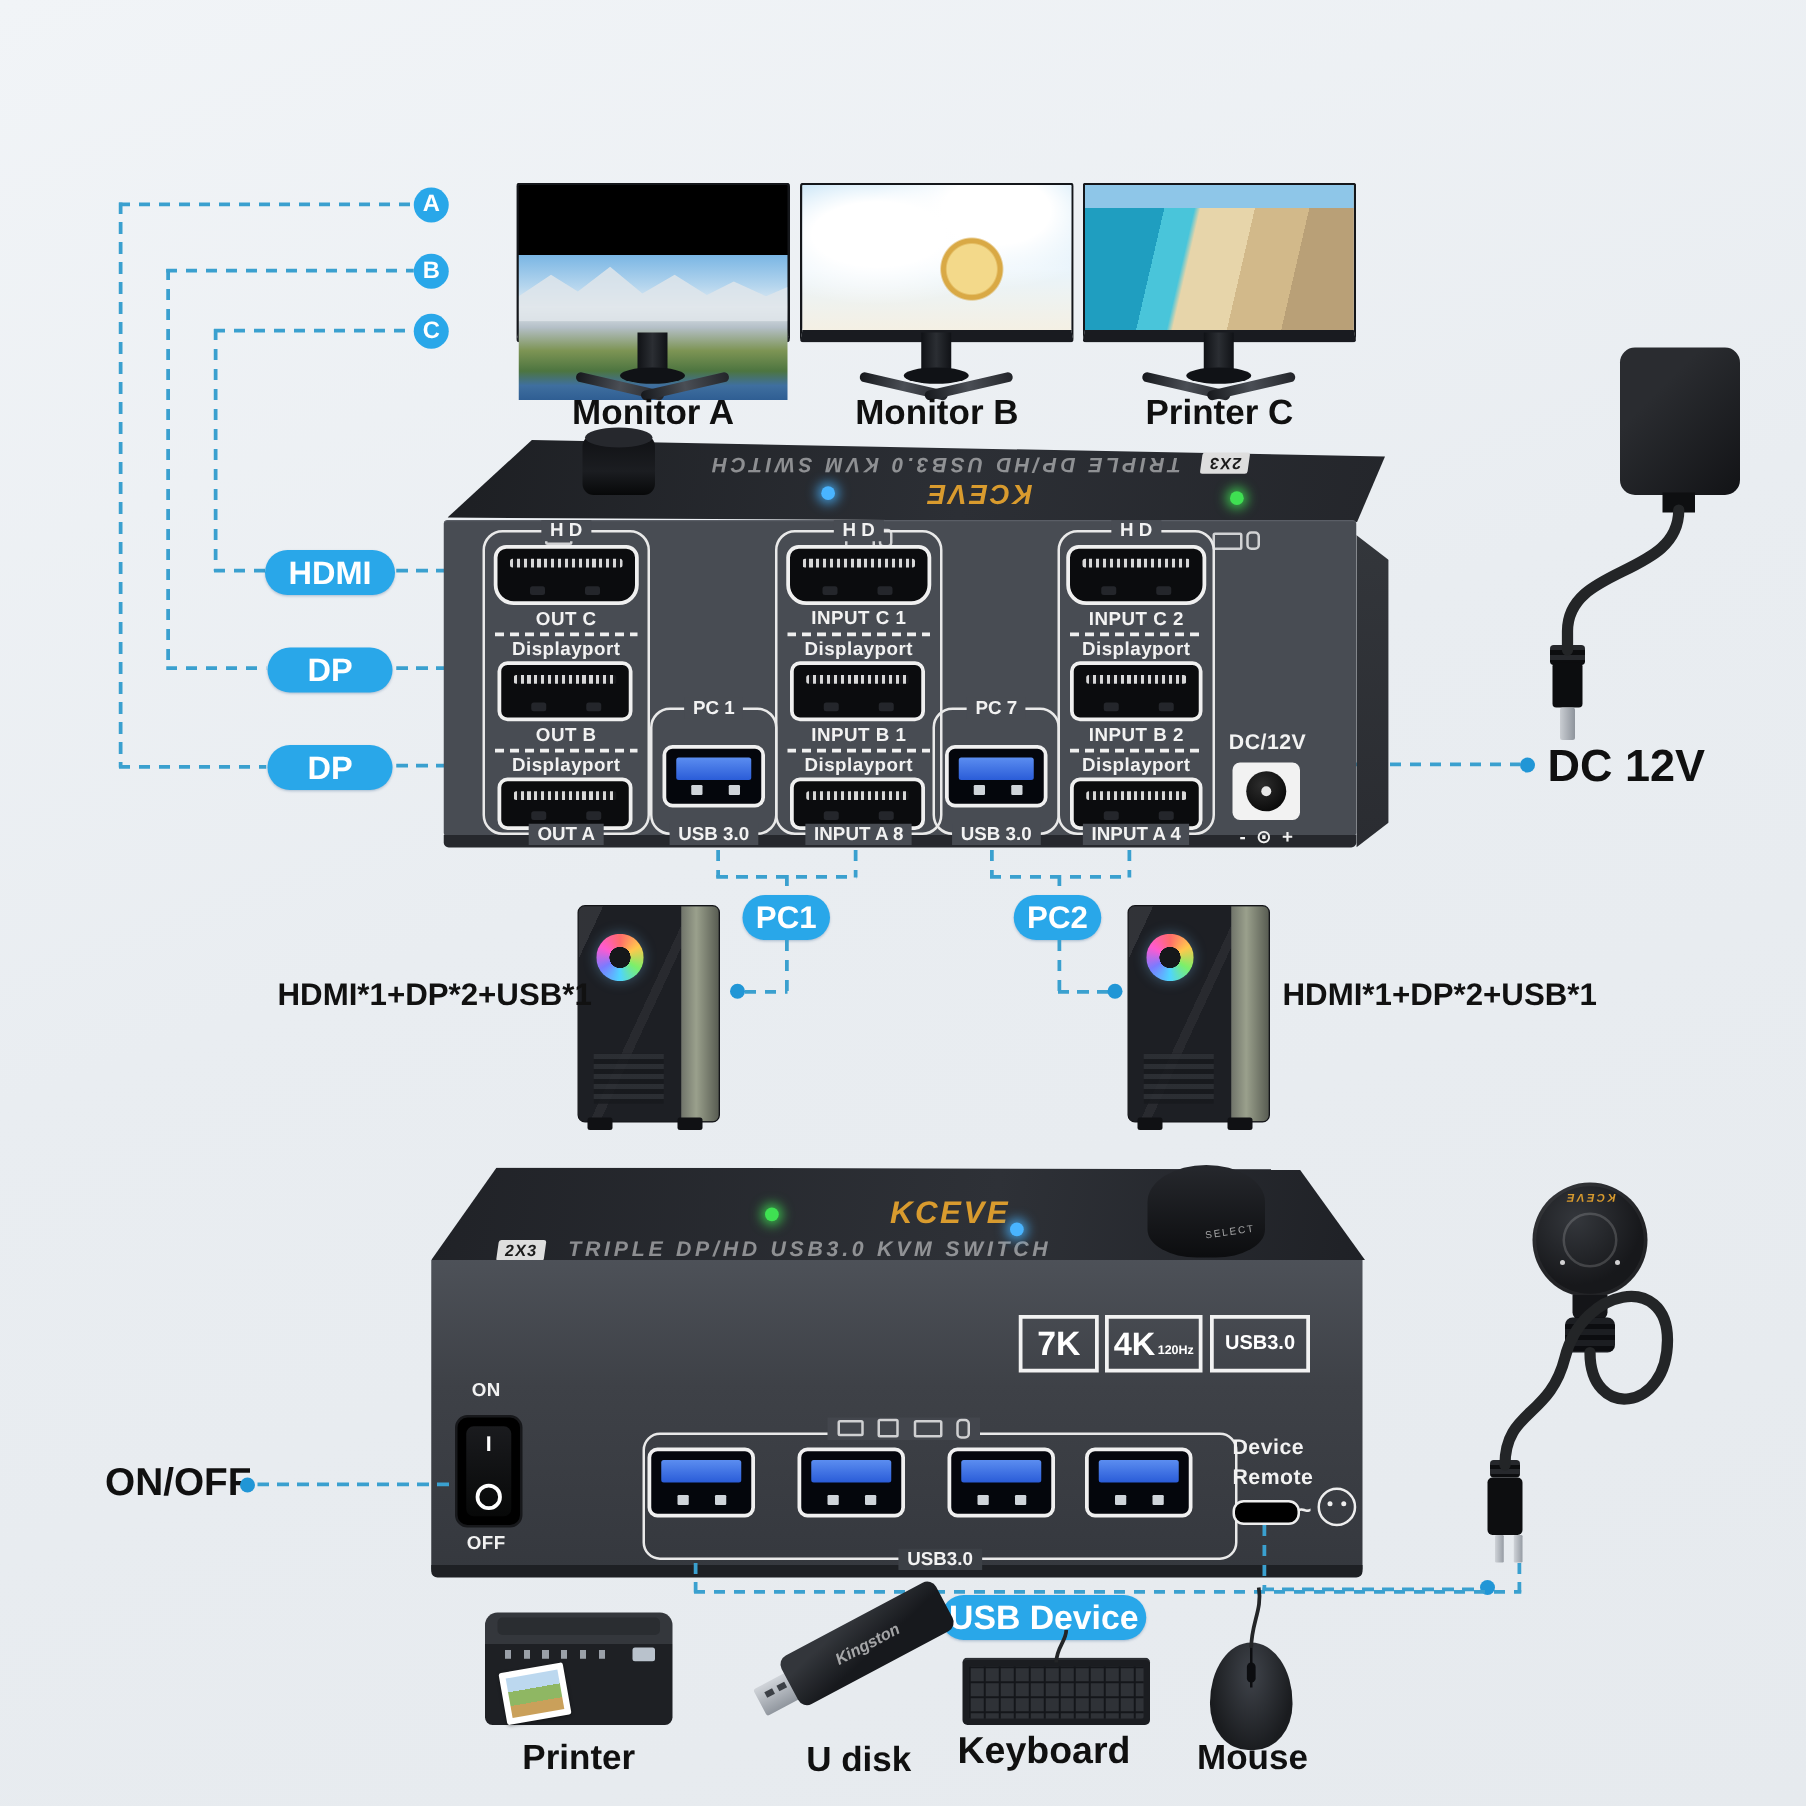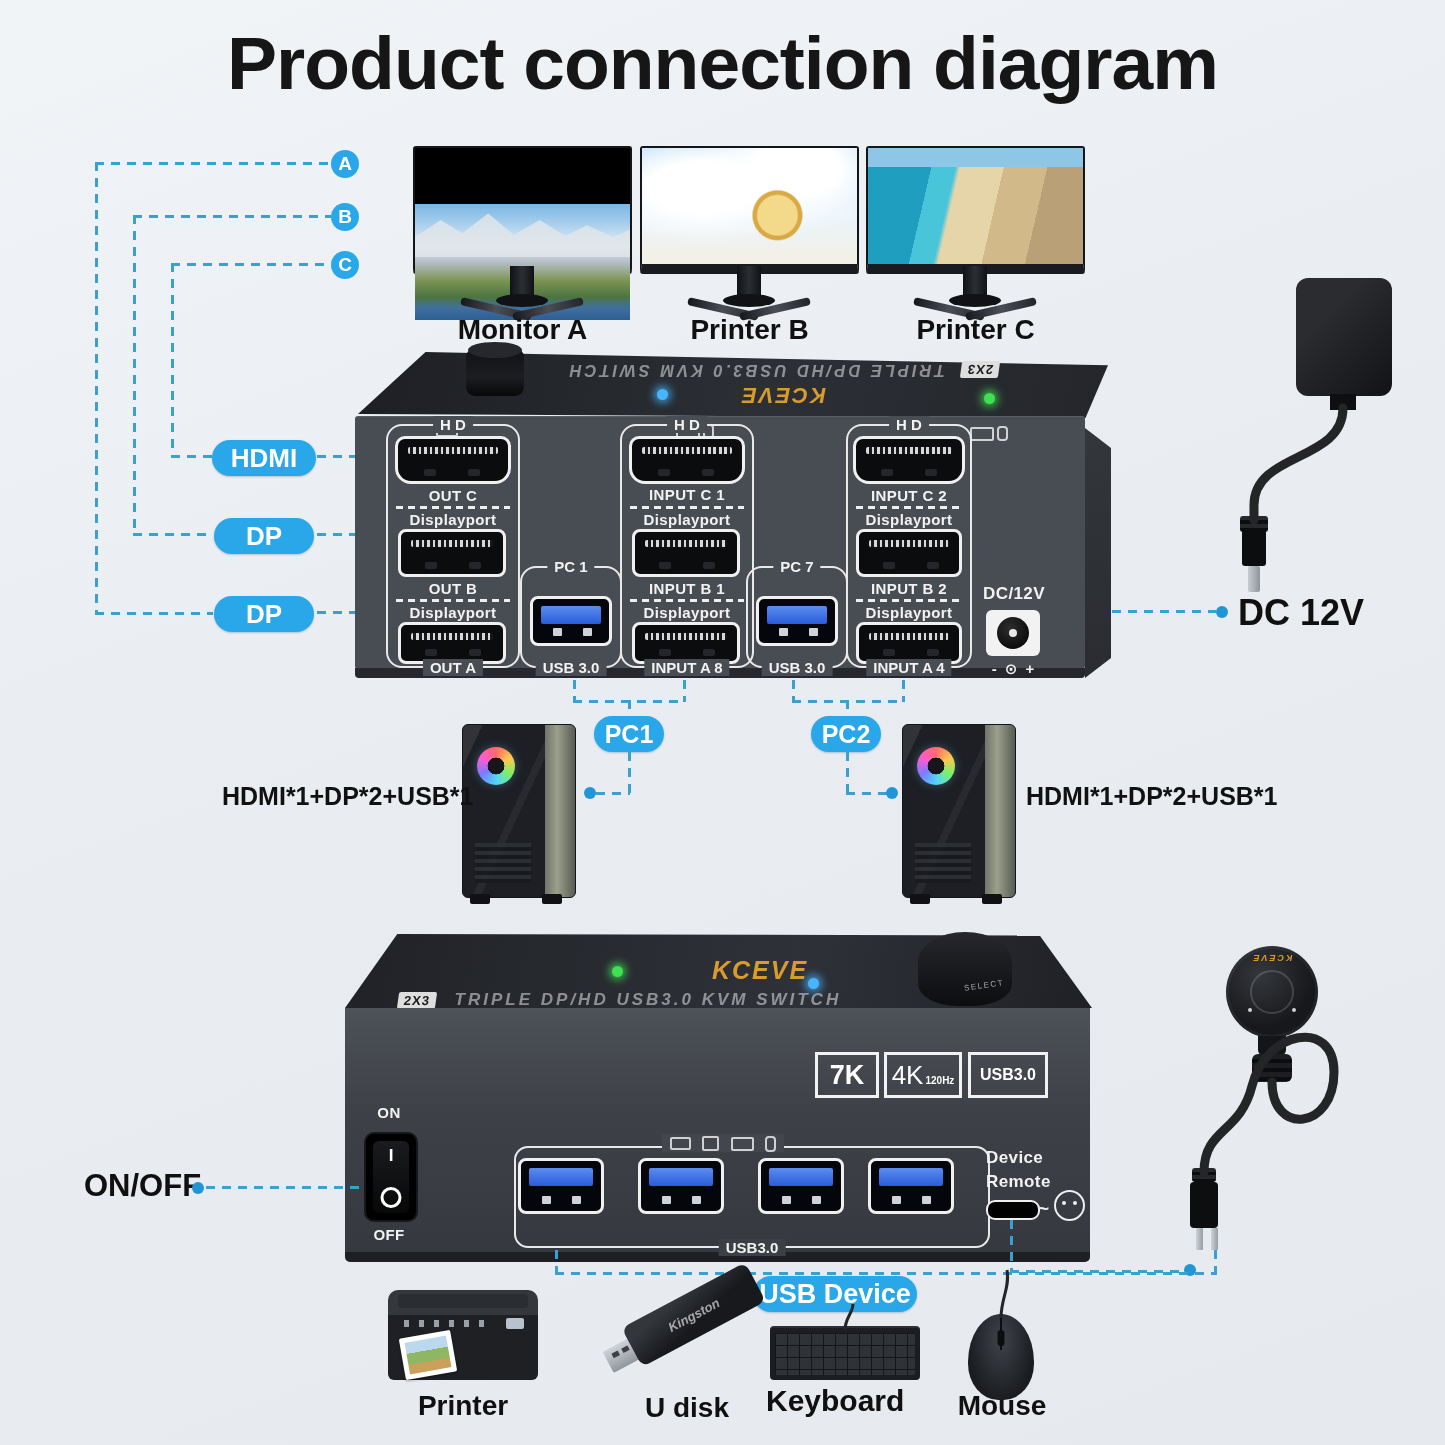--- a/index.html
+++ b/index.html
@@ -64,21 +64,20 @@
         box-shadow:0 0 10px rgba(120,200,255,.35);}
   .t-vents{position:absolute;left:12px;bottom:14px;width:56px;height:40px;opacity:.85;
         background:repeating-linear-gradient(180deg,#2e3136 0 4px,#17191d 4px 8px);}
   .reqtxt{font-size:25px;font-weight:bold;color:#111;white-space:nowrap;}
 </style>
 </head>
 <body>
 
 <div id="stage">
 
-  <div id="title" class="abs">Product connection diagram</div>
 
   <div class="abs dash-h" style="left:95px;top:162px;width:236px"></div>
   <div class="abs dash-v" style="left:95px;top:162px;height:452px"></div>
   <div class="abs dash-h" style="left:95px;top:612px;width:118px"></div>
   <div class="abs dash-h" style="left:133px;top:215px;width:198px"></div>
   <div class="abs dash-v" style="left:133px;top:215px;height:320px"></div>
   <div class="abs dash-h" style="left:133px;top:533px;width:80px"></div>
   <div class="abs dash-h" style="left:171px;top:263px;width:160px"></div>
   <div class="abs dash-v" style="left:171px;top:263px;height:194px"></div>
   <div class="abs dash-h" style="left:171px;top:455px;width:41px"></div>
@@ -111,21 +110,21 @@
     <div class="mon-img" style="background:
       radial-gradient(circle at 63% 58%, #f3d98a 0 13%, #d9a945 14% 16%, transparent 17%),
       radial-gradient(ellipse at 28% 34%, #ffffff 0 24%, transparent 52%),
       radial-gradient(ellipse at 72% 18%, #ffffff 0 20%, transparent 46%),
       linear-gradient(180deg,#bfe0f5 0%,#e9f4fb 58%,#f4f0e4 100%)"></div>
   </div>
   <div class="abs neck" style="left:737px;top:266px;width:24px;height:32px"></div>
   <div class="abs collar" style="left:723px;top:294px;width:52px;height:13px"></div>
   <div class="abs leg" style="left:687px;top:305px;width:72px;transform:rotate(13deg)"></div>
   <div class="abs leg" style="left:739px;top:305px;width:72px;transform:rotate(-13deg)"></div>
-  <div class="abs mlabel" style="left:640px;top:314px;width:219px">Printer B</div>
+  <div class="abs mlabel" style="left:640px;top:314px;width:219px">Monitor B</div>
 
   <div class="abs mon" style="left:866px;top:146px;width:215px;height:116px">
     <div class="mon-img" style="background:
       linear-gradient(180deg,#8ec6e8 0 16%,transparent 16%),
       linear-gradient(103deg,#1f9ec0 0 28%,#49c5da 28% 38%,#e7d5aa 40% 58%,#d2b98a 58% 76%,#b9a077 76%)"></div>
   </div>
   <div class="abs neck" style="left:963px;top:266px;width:24px;height:32px"></div>
   <div class="abs collar" style="left:949px;top:294px;width:52px;height:13px"></div>
   <div class="abs leg" style="left:913px;top:305px;width:72px;transform:rotate(13deg)"></div>
   <div class="abs leg" style="left:965px;top:305px;width:72px;transform:rotate(-13deg)"></div>
@@ -285,21 +284,21 @@
        background:linear-gradient(180deg,#26282d,#0c0d0f)">
     <div style="position:absolute;right:8px;bottom:16px;font-size:8px;letter-spacing:1.5px;color:rgba(255,255,255,.6);transform:rotate(-8deg)">SELECT</div>
   </div>
 
   <div class="abs" style="left:345px;top:1008px;width:745px;height:252px;border-radius:0 0 5px 5px;
        background:linear-gradient(180deg,#4d5158,#3e4147 40%,#35383e)"></div>
   <div class="abs" style="left:345px;top:1252px;width:745px;height:10px;background:#1e2024;border-radius:0 0 5px 5px"></div>
 
   <div class="abs fbadge" style="left:815px;top:1052px;width:58px;height:40px;font-size:27px">7K</div>
   <div class="abs fbadge" style="left:884px;top:1052px;width:72px;height:40px">
-    <span style="font-size:26px;font-weight:normal">4K</span>
+    <span style="font-size:26px;font-weight:bold">4K</span>
     <span style="font-size:10px;font-weight:bold;margin-left:2px;margin-top:10px">120Hz</span>
   </div>
   <div class="abs fbadge" style="left:968px;top:1052px;width:74px;height:40px;font-size:16px">USB3.0</div>
 
   <div class="lbl abs" style="left:366px;top:1104px;width:46px">ON</div>
   <div class="abs" style="left:364px;top:1132px;width:50px;height:86px;background:#000;border:2px solid #17181b;border-radius:10px">
     <div style="position:absolute;inset:7px;background:linear-gradient(180deg,#1a1b1e,#070808);border-radius:6px"></div>
     <div style="position:absolute;top:12px;width:100%;text-align:center;color:#fff;font-size:17px;font-weight:bold">I</div>
     <div style="position:absolute;bottom:12px;left:50%;transform:translateX(-50%);width:15px;height:15px;border:3px solid #fff;border-radius:50%"></div>
   </div>

